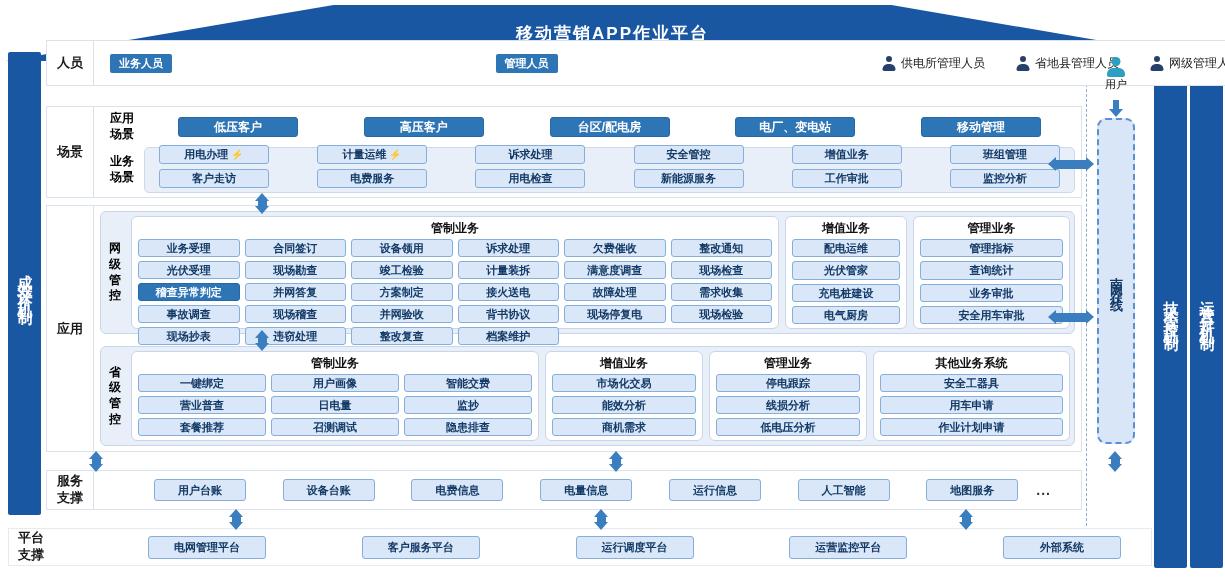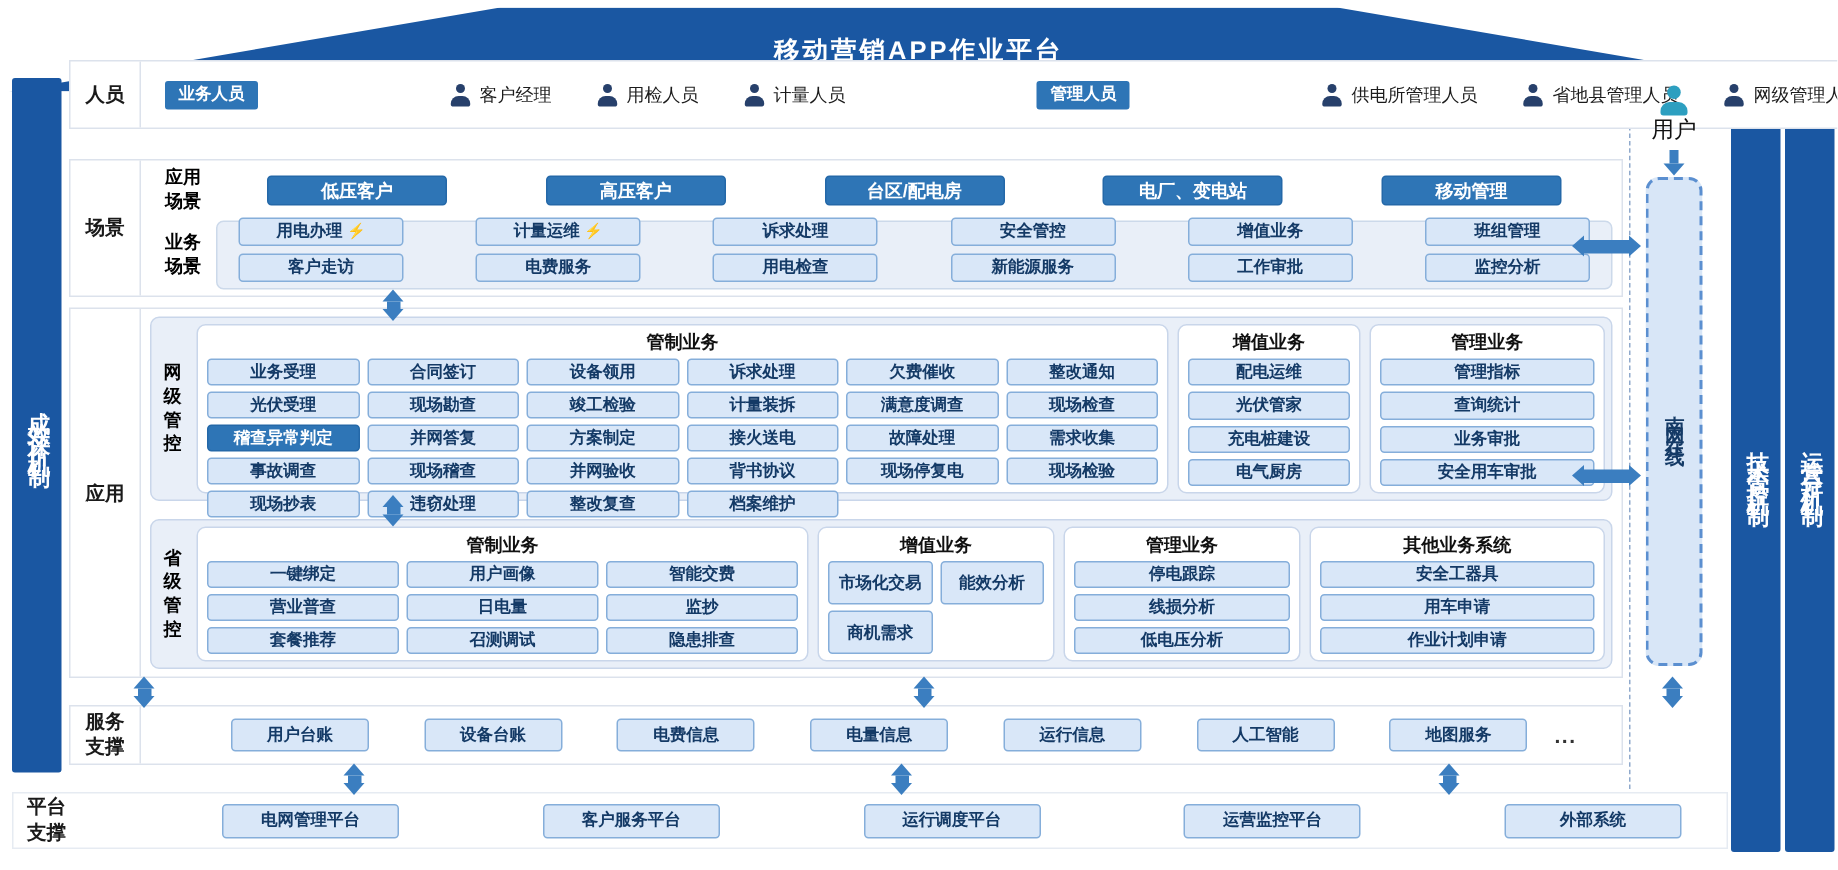--- a/index.html
+++ b/index.html
@@ -63,21 +63,21 @@
   .panel{background:#fff;border:1px solid #c9d6ea;border-radius:6px;padding:4px 6px;display:flex;flex-direction:column;box-sizing:border-box;}
   .panel-title{text-align:center;font-size:12px;font-weight:bold;line-height:15px;margin-bottom:3px;color:#111;}
   .grid{display:grid;gap:4px 5px;flex:1;}
 
   
   .svc-content{flex:1;display:flex;align-items:center;justify-content:space-between;padding:0 30px 0 60px;}
   .more{font-size:14px;font-weight:bold;color:#333;letter-spacing:1px;}
   .plat-content{flex:1;display:flex;align-items:center;justify-content:space-between;padding:0 30px 0 95px;}
 
   
-  .userwrap{position:absolute;left:1092px;top:57px;width:48px;text-align:center;font-size:15px;color:#111;}
+  .userwrap{position:absolute;left:1092px;top:57px;width:48px;text-align:center;font-size:11px;color:#111;}
   .userwrap .icon.person{margin:0 auto;display:block;}
   .channel{position:absolute;left:1097px;top:118px;width:38px;height:326px;background:#d8e6f7;border:2px dashed #5b8fd0;border-radius:9px;
            display:flex;align-items:center;justify-content:center;writing-mode:vertical-rl;text-orientation:upright;
            letter-spacing:7px;font-size:13px;font-weight:bold;color:#143a66;box-sizing:border-box;}
 
   
   .varrow{position:absolute;width:9px;background:#3b7ec0;z-index:5;}
   .varrow::before{content:"";position:absolute;bottom:100%;left:-3px;border:7px solid transparent;border-top:none;border-bottom:8px solid #3b7ec0;}
   .varrow::after{content:"";position:absolute;top:100%;left:-3px;border:7px solid transparent;border-bottom:none;border-top:8px solid #3b7ec0;}
   .harrow{position:absolute;height:9px;background:#3b7ec0;z-index:5;}
@@ -106,34 +106,20 @@
   </div>
 
   <div class="dashline"></div>
 
   <div class="band" style="left:46px;top:40px;width:1212px;height:46px;">
     <div class="row-label">
       <span>人员</span>
     </div>
     <div class="pe-content">
       <span class="tag">业务人员</span>
-      <div class="members">
-          <div class="member">
-            <span class="icon person"></span>
-            <span>客户经理</span>
-          </div>
-          <div class="member">
-            <span class="icon person"></span>
-            <span>用检人员</span>
-          </div>
-          <div class="member">
-            <span class="icon person"></span>
-            <span>计量人员</span>
-          </div>
-        </div>
       <span class="tag">管理人员</span>
       <div class="members">
           <div class="member">
             <span class="icon person"></span>
             <span>供电所管理人员</span>
           </div>
           <div class="member">
             <span class="icon person"></span>
             <span>省地县管理人员</span>
           </div>
@@ -390,21 +376,21 @@
               <div class="chip">
                 <span>召测调试</span>
               </div>
               <div class="chip">
                 <span>隐患排查</span>
               </div>
             </div>
         </div>
         <div class="panel" style="flex:0 0 158px;">
           <div class="panel-title">增值业务</div>
-          <div class="grid" style="grid-template-columns:1fr 1fr;grid-auto-rows:1fr;">
+          <div class="grid" style="grid-template-columns:1fr;grid-auto-rows:1fr;">
               <div class="chip">
                 <span>市场化交易</span>
               </div>
               <div class="chip">
                 <span>能效分析</span>
               </div>
               <div class="chip">
                 <span>商机需求</span>
               </div>
             </div>

